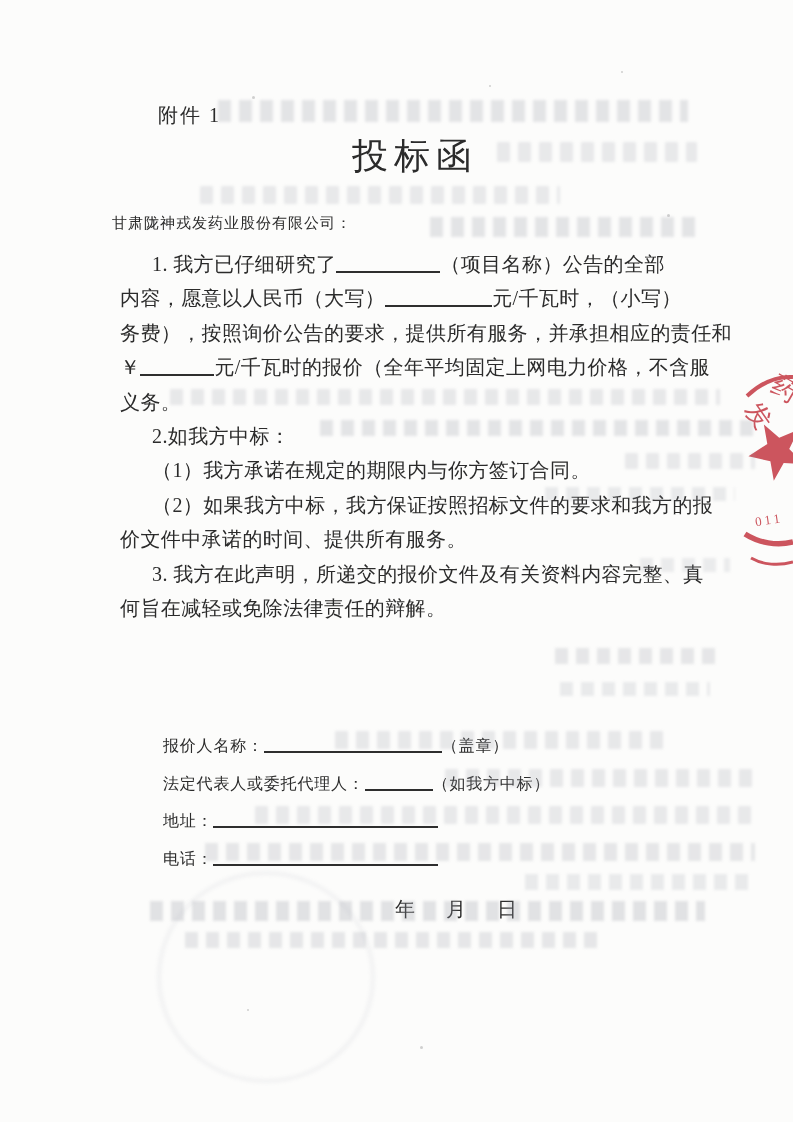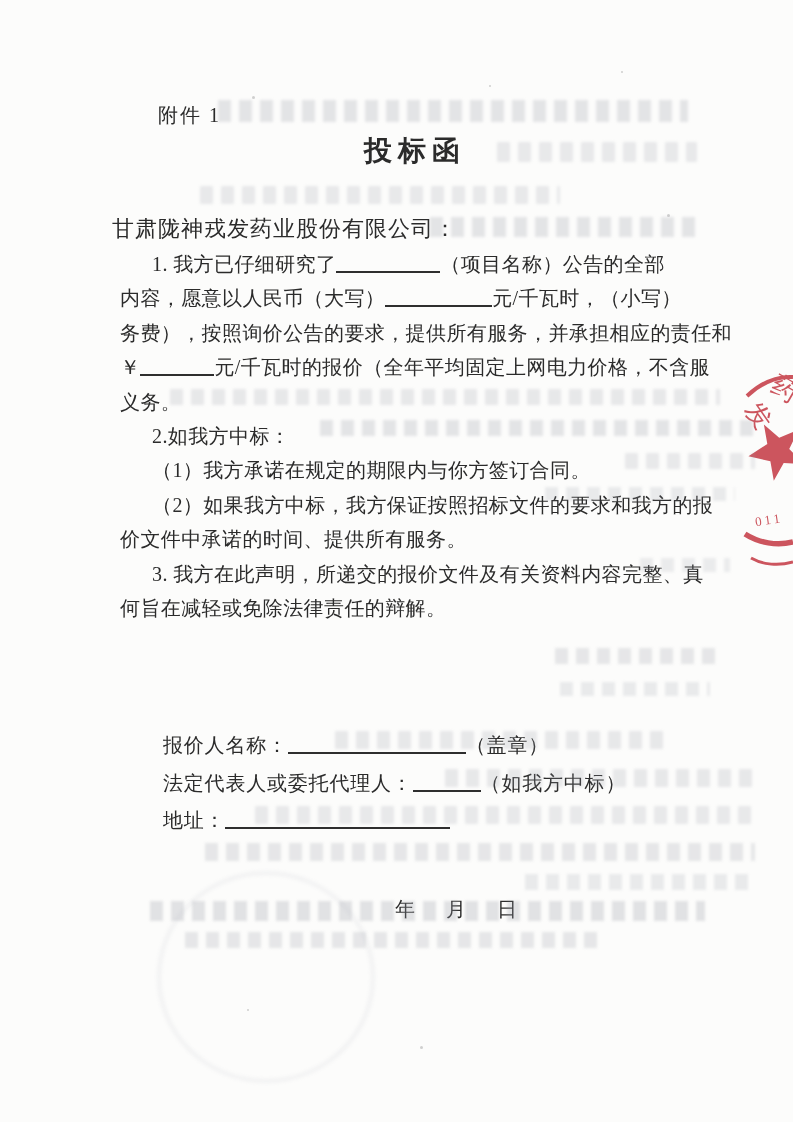--- a/index.html
+++ b/index.html
@@ -6,29 +6,29 @@
   body{
     width:793px;height:1122px;position:relative;overflow:hidden;
     background:#fcfcfb;
     font-family:"Liberation Serif","DejaVu Serif",serif;
     color:#2b2b2b;
   }
   
   .abs{position:absolute;}
   #attachment-label{left:150px;top:102px;font-size:20px;letter-spacing:2px;margin-left:8px;}
   #doc-title{left:112px;top:132px;width:606px;text-align:center;
-    font-size:28px;font-weight:bold;letter-spacing:6px;}
-  #salutation{left:112px;top:214px;font-size:22px;letter-spacing:1px;}
+    font-size:36px;font-weight:normal;letter-spacing:6px;}
+  #salutation{left:112px;top:214px;font-size:15px;letter-spacing:1px;}
   #body-column{left:112px;top:247px;width:625px;font-size:20px;
     line-height:34.4px;letter-spacing:0.4px;white-space:nowrap;}
   .line{display:block;margin-left:8px;}
   .line.ind{padding-left:32px;}
   .blank{display:inline-block;height:1.0em;border-bottom:2px solid #2e2e2e;
     vertical-align:baseline;margin-bottom:-2px;}
-  #signature-block{left:155px;top:727px;font-size:20px;line-height:37.6px;
+  #signature-block{left:155px;top:727px;font-size:16px;line-height:37.6px;
     letter-spacing:0.8px;white-space:nowrap;}
   #date-line{left:395px;top:868px;font-size:20px;margin-top:28px;}
   #date-line span{margin-right:31px;}
   
   #stamp{left:731px;top:338px;width:62px;height:235px;overflow:hidden;
     filter:blur(0.4px);opacity:0.88;}
   
   .ghost{position:absolute;filter:blur(1.8px);opacity:.5;
     background:repeating-linear-gradient(90deg,
       rgba(148,152,162,.48) 0 13px, rgba(148,152,162,0) 13px 21px);}
@@ -57,20 +57,21 @@
     <div class="line ind"><span>（2）如果我方中标，我方保证按照招标文件的要求和我方的报</span></div>
     <div class="line"><span>价文件中承诺的时间、提供所有服务。</span></div>
     <div class="line ind"><span>3. 我方在此声明，所递交的报价文件及有关资料内容完整、真</span></div>
     <div class="line"><span>何旨在减轻或免除法律责任的辩解。</span></div>
   </div>
 
 <div class="abs" id="signature-block">
     <div class="line"><span>报价人名称：</span><span class="blank" style="width: 178px;"></span><span>（盖章）</span></div>
     <div class="line"><span>法定代表人或委托代理人：</span><span class="blank" style="width: 68px;"></span><span>（如我方中标）</span></div>
     <div class="line"><span>地址：</span><span class="blank" style="width: 225px;"></span></div>
+    <div class="line"><span>电话：</span><span class="blank" style="width: 225px;"></span></div>
   </div>
 
 <div class="abs" id="date-line">
   <span>年</span><span>月</span><span>日</span>
 </div>
 
 <div class="abs" id="stamp">
   <svg width="62" height="235" viewBox="0 0 62 235">
     <g fill="none" stroke="#c63f49">
       <path d="M 16 58 C 30 45 46 38 62 39" stroke-width="4"></path>

